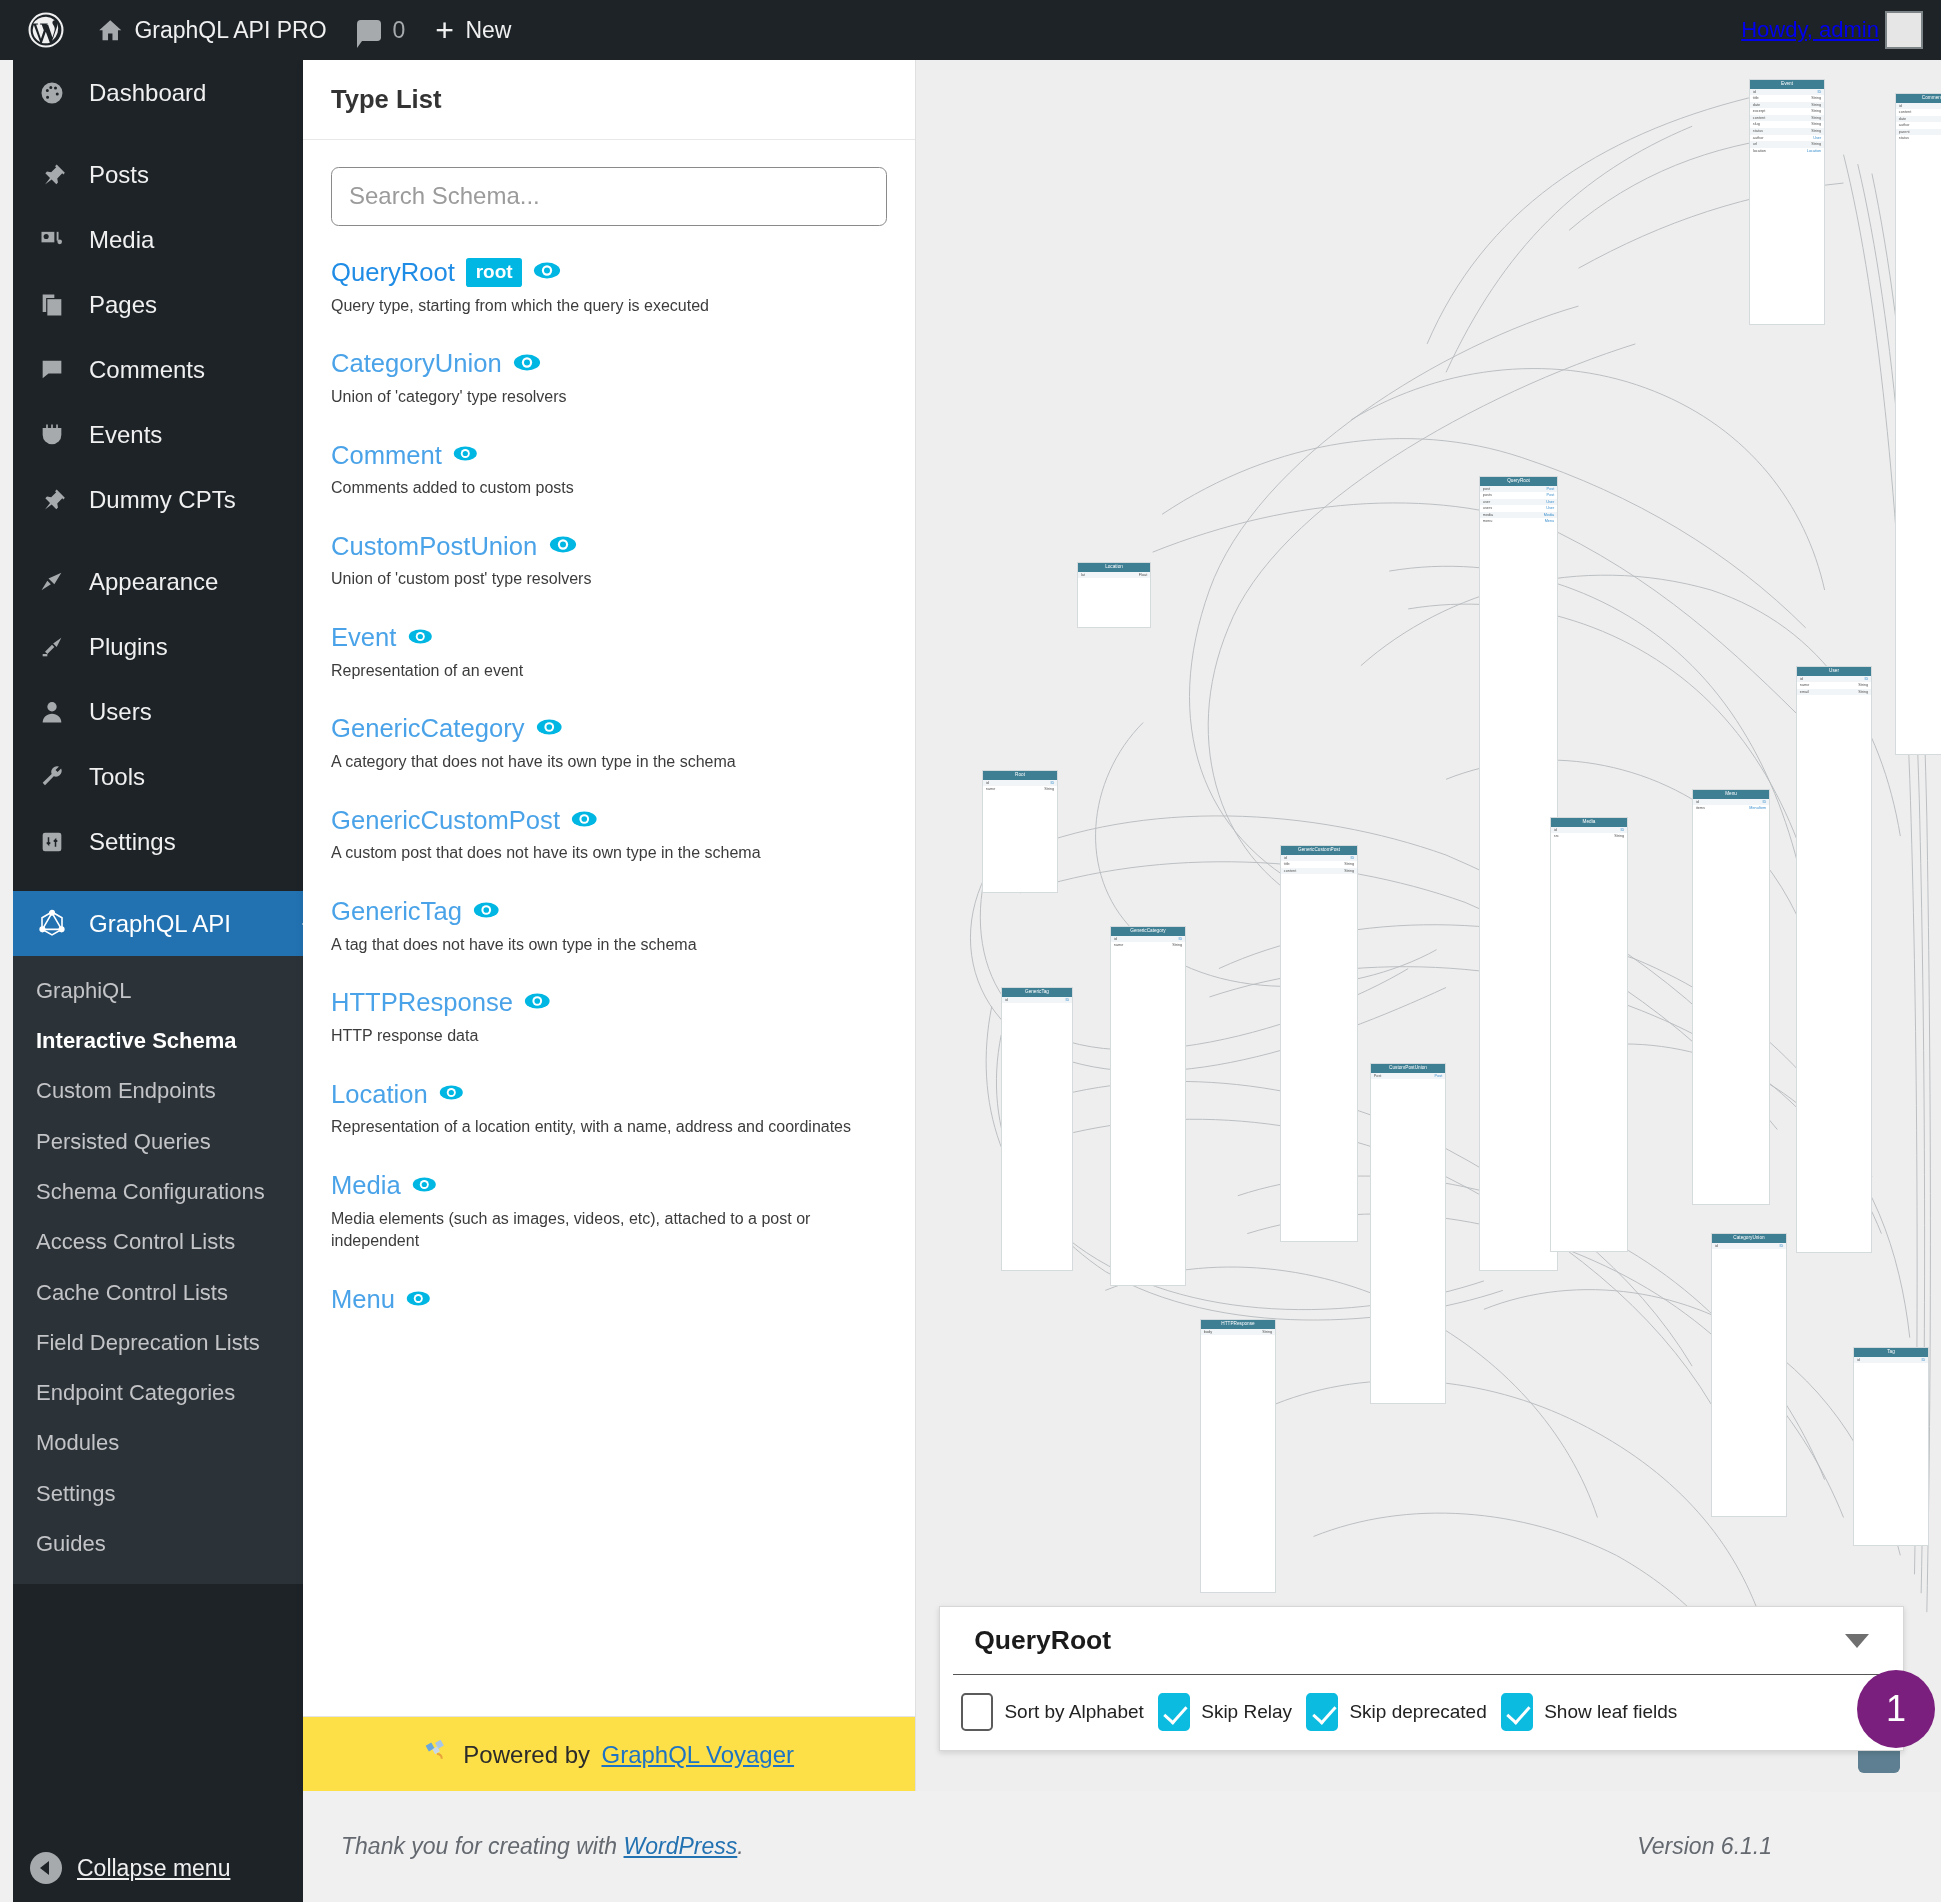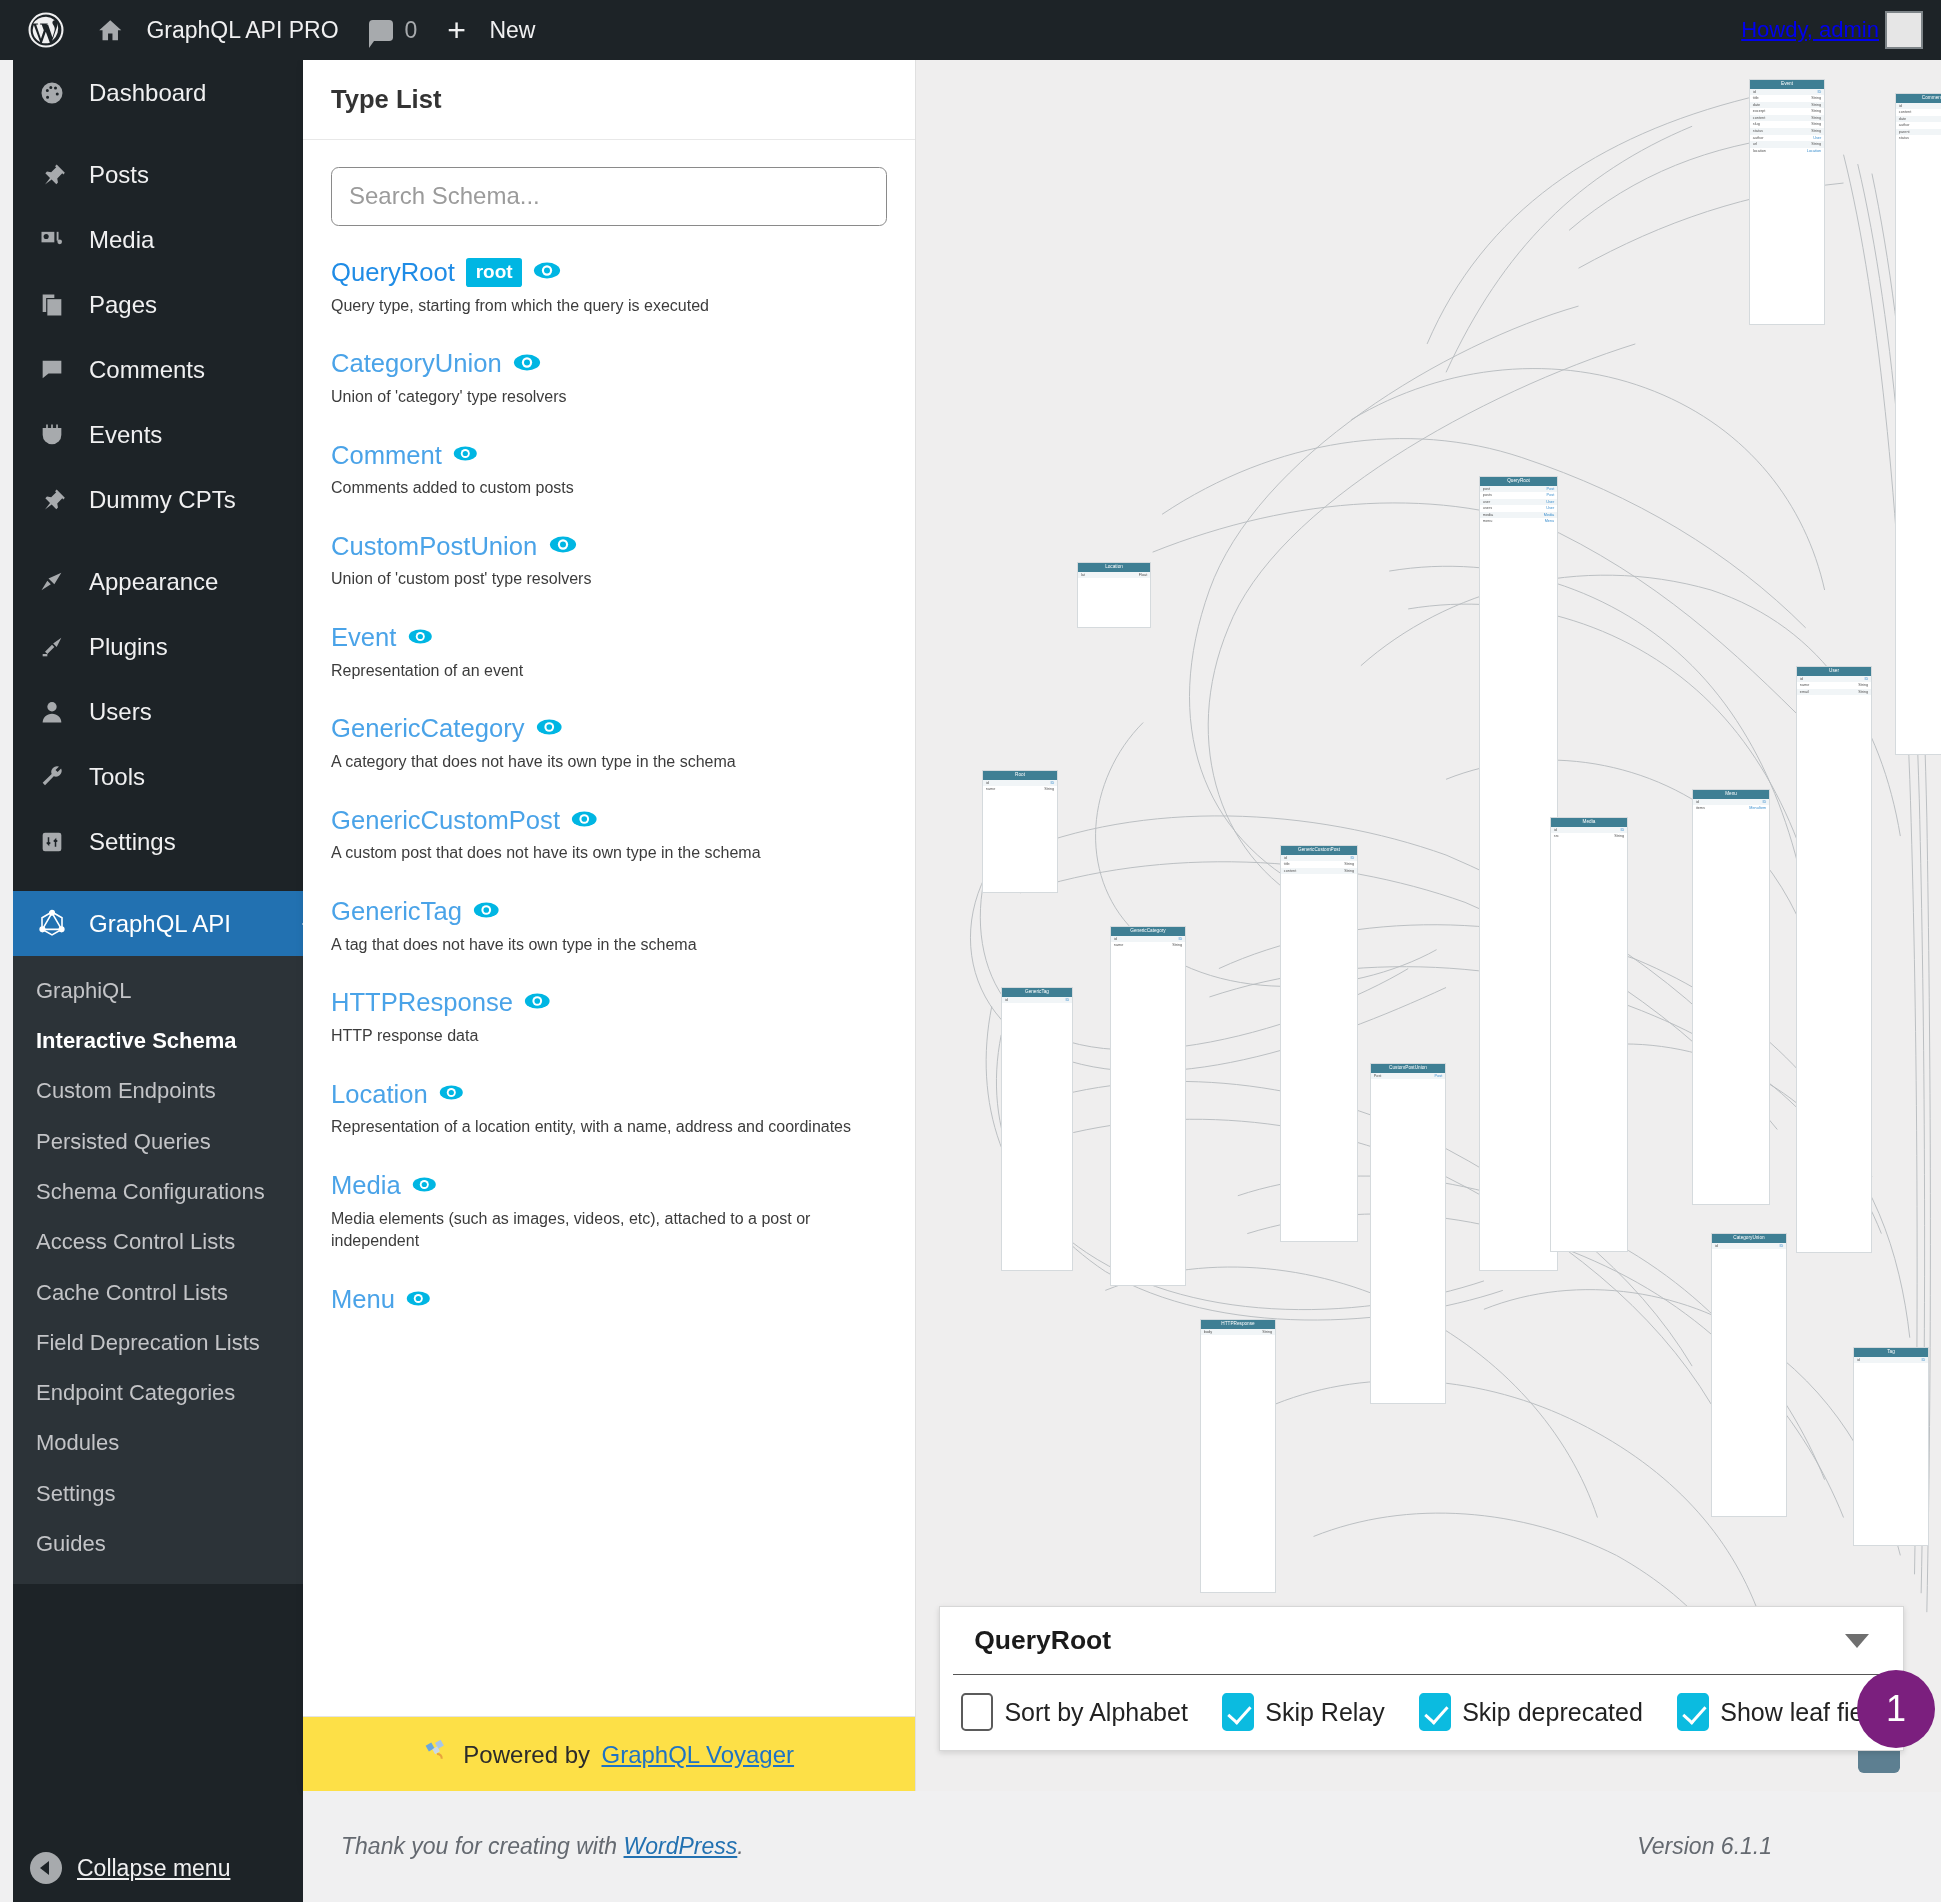--- a/index.html
+++ b/index.html
@@ -14,21 +14,21 @@
   #adminbar {
     position: absolute; top: 0; left: 0;
     width: 1942px; height: 60px;
     background: #1d2327;
     color: #f0f0f1;
     display: flex; align-items: center;
     font-size: 23px;
     z-index: 50;
   }
   .ab-item { display: flex; align-items: center; gap: 11.4px; padding: 0 15px; height: 60px; color: #f0f0f1; text-decoration: none; }
-  .ab-item .lbl { line-height: 1; margin-left: 12px; }
+  .ab-item .lbl { line-height: 1; }
   .wp-logo { width: 42px; height: 42px; display:block; margin-left: 9.5px;}
   .ab-spacer { flex: 1 1 auto; }
   .howdy { display:flex; align-items:center; gap:6px; padding-right: 19px; font-size: 22px;}
   .avatar-box { width: 38px; height: 38px; background: #e6e6e6; border: 2.8px solid #7d8488; }
   .cmt-bubble { width: 24.6px; height: 21px; background: #a7aaad; border-radius: 3.8px 3.8px 3.8px 0; position: relative; }
   .cmt-bubble:after{content:"";position:absolute;left:0;top:21px;border-left:5.7px solid #a7aaad;border-bottom:7.6px solid transparent;}
   .cnt0 { color:#a7aaad; }
   .plus { font-size: 32px; font-weight: 300; line-height: 1; }
 
   
@@ -136,21 +136,21 @@
     box-shadow: 0 1.9px 5.7px rgba(0,0,0,.13);
     z-index: 30;
   }
   #ctrl-top {
     height: 68px; display:flex; align-items:center; justify-content:space-between;
     padding: 0 21px; font-size: 26.5px; font-weight:700; color:#1b1b1b;
     border-bottom: 1.9px solid #555;
     margin: 0 13.2px;
   }
   .caret-dn { width:0;height:0;border-left:12.3px solid transparent;border-right:12.3px solid transparent;border-top:14px solid #6f6f6f; }
-  #ctrl-opts { display:flex; align-items:center; padding: 0 21px; height: 74px; gap: 34px; font-size: 25px; color:#222; }
+  #ctrl-opts { display:flex; align-items:center; padding: 0 21px; height: 74px; gap: 14px; font-size: 19px; color:#222; }
   .opt { display:flex; align-items:center; gap:11.4px; white-space:nowrap; }
   .cbx { width: 32px; height: 38px; border:2.8px solid #5b5b5b; border-radius:4.7px; background:#fff; }
   .cbx.on { background:#0bbbe0; border-color:#0bbbe0; position:relative; }
   .cbx.on:after {
     content:""; position:absolute; left:9.5px; top:5.7px; width:9.5px; height:19px;
     border:solid #fff; border-width: 0 3.8px 3.8px 0; transform: rotate(42deg);
   }
   #badge1 {
     position:absolute; right: -32px; bottom: 1.9px;
     width: 78px; height: 78px; border-radius: 50%;

